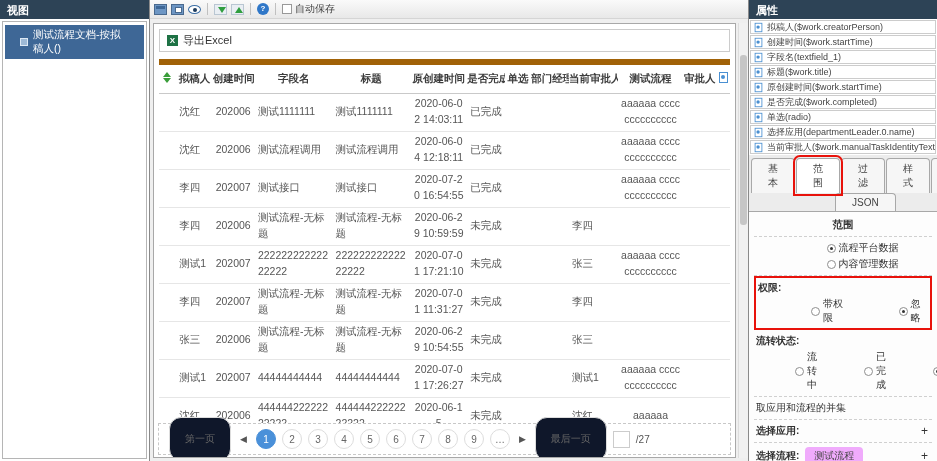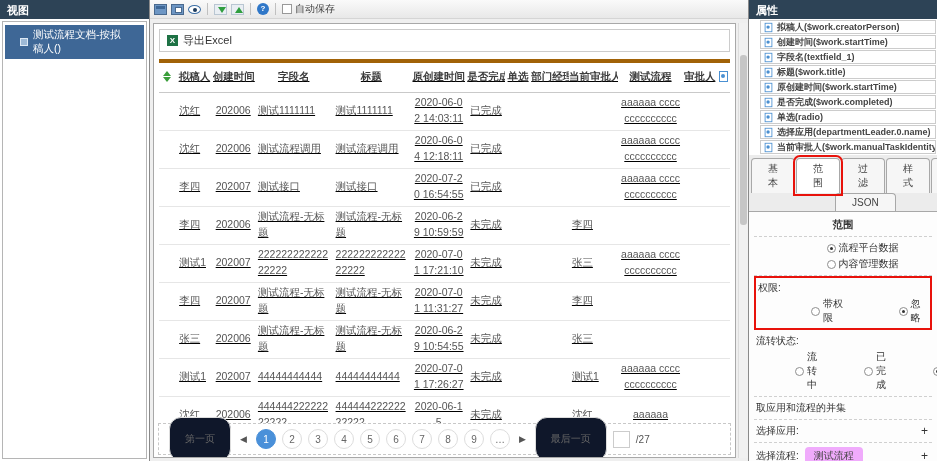--- a/index.html
+++ b/index.html
@@ -31,21 +31,21 @@
   .ico-help { width:12px; height:12px; border-radius:50%; background:#2f77c8; color:#fff; font-size:8px; font-weight:bold; text-align:center; line-height:12px; }
   .tb-check { display:flex; align-items:center; gap:3px; font-size:10px; color:#444; }
   .cb { width:10px; height:10px; border:1px solid #999; background:#fff; }
 
   .content-panel { position:absolute; top:23px; left:3px; right:12px; bottom:3px; background:#fff; border:1px solid #a8a8a8; overflow:hidden; }
   .export-row { margin:5px 5px 7px 5px; height:23px; border:1px solid #ccc; display:flex; align-items:center; gap:5px; padding:0 7px; }
   .xls-ico { width:11px; height:11px; background:#1e7245; color:#fff; font-size:8px; font-weight:bold; text-align:center; line-height:11px; flex:none; }
   .export-label { font-size:11px; color:#333; cursor:pointer; }
 
   .table-area { margin:0 5px; }
-  table { width:100%; border-collapse:collapse; table-layout:fixed; border-top:4px solid #a16207;text-decoration:underline; }
+  table { width:100%; border-collapse:collapse; table-layout:fixed; border-top:6px solid #a16207; }
   thead th { height:31px; font-size:10.5px; font-weight:bold; color:#3c3c3c; border-bottom:1px solid #c9c9c9; text-align:center; overflow:hidden; white-space:nowrap; }
   tbody td { height:38px; font-size:10.5px; color:#555; border-bottom:1px solid #e6e6e6; padding:2px 3px; overflow:hidden; word-break:break-all; line-height:1.5; }
   td.c { text-align:center; }
   .sort-ico { display:inline-block; position:relative; width:9px; height:11px; }
   .sort-ico::before { content:''; position:absolute; top:0; left:0; border-left:4px solid transparent; border-right:4px solid transparent; border-bottom:5px solid #3a9e3a; }
   .sort-ico::after { content:''; position:absolute; bottom:0; left:0; border-left:4px solid transparent; border-right:4px solid transparent; border-top:5px solid #3a9e3a; }
   .doc-ico { display:inline-block; width:9px; height:11px; border:1px solid #4a90d2; background:#fff; position:relative; }
   .doc-ico::after { content:''; position:absolute; left:1px; top:2px; width:4px; height:4px; border-radius:50%; background:#4a90d2; }
 
   .pagination { position:absolute; left:4px; right:4px; bottom:2px; height:32px; background:#fff; border:1px dashed #c8c8c8; display:flex; align-items:center; gap:6px; padding:0 10px; z-index:6; }
@@ -54,35 +54,35 @@
   .pg-num { width:20px; height:20px; border-radius:50%; border:1px solid #ddd; font-size:10px; color:#666; background:#fff; display:flex; align-items:center; justify-content:center; cursor:pointer; flex:none; }
   .pg-num.active { background:#4a90d9; border-color:#4a90d9; color:#fff; }
   .pg-input { width:17px; height:17px; border:1px solid #ccc; font-size:10px; text-align:center; }
   .pg-total { font-size:10px; color:#555; }
 
   .main-scroll { position:absolute; top:23px; right:0; bottom:3px; width:10px; background:#f1f1f1; border-left:1px solid #ddd; }
   .main-scroll .thumb { position:absolute; top:32px; left:1px; width:7px; height:170px; background:#c6c6c6; border-radius:3px; }
 
   
   .props { width:189px; height:100%; border-left:1px solid #8a8a8a; display:flex; flex-direction:column; background:#fff; }
-  .prop-list { padding:1px 1px 0 11px;font-weight:bold; }
+  .prop-list { padding:1px 1px 0 1px; }
   .prop-item { display:flex; align-items:center; gap:4px; border:1px solid #ccc; background:#fff; margin-bottom:1px; padding:1px 3px; height:14px; font-size:9px; color:#444; cursor:pointer; white-space:nowrap; overflow:hidden; }
   .prop-item .doc-ico { transform:scale(.85); flex:none; }
 
   .props-tabs { background:#ececec; padding:3px 2px 0 2px; }
   .tabs-row { display:flex; gap:1px; }
   .tabs-row.second { margin-left:84px; }
   .tab { border:1px solid #a8a8a8; border-bottom:none; border-radius:4px 4px 0 0; background:#f6f6f6; font-size:10px; color:#444; padding:3px 16px; cursor:pointer; position:relative; }
   .tab.active { background:#fff; outline:2px solid #e8120b; outline-offset:1px; z-index:2; }
 
   .props-body { flex:1; border-top:1px solid #a8a8a8; background:#fdfdfd; padding:2px 5px 0 5px; overflow:hidden; font-size:10px; color:#333; }
   .prow { display:flex; align-items:center; flex-wrap:wrap; gap:2px 6px; border-bottom:1px dashed #d0d0d0; padding:4px 2px; min-height:18px; }
   .prow.center { justify-content:center; }
   .sec-title { justify-content:center; font-weight:bold; font-size:10.5px; }
-  .plabel { font-weight:normal; color:#333; flex:none; }
+  .plabel { font-weight:bold; color:#333; flex:none; }
   .ropt { display:inline-flex; align-items:center; gap:3px; cursor:pointer; color:#333;margin-left:39px; }
   .rb { width:9px; height:9px; border:1px solid #8f8f8f; border-radius:50%; background:#fff; position:relative; flex:none; }
   .rb.on::after { content:''; position:absolute; left:2px; top:2px; width:3px; height:3px; border-radius:50%; background:#333; }
   .red-box { border:2px solid #e8120b; padding:3px 2px; }
   .plus { margin-left:auto; font-size:12px; color:#333; cursor:pointer; padding:0 2px; }
   .tag { background:#f0abfc; border-radius:4px; padding:2px 9px; font-size:10px; color:#444; cursor:pointer; }
   .note { color:#333; }
 </style>
 </head>
 <body>

